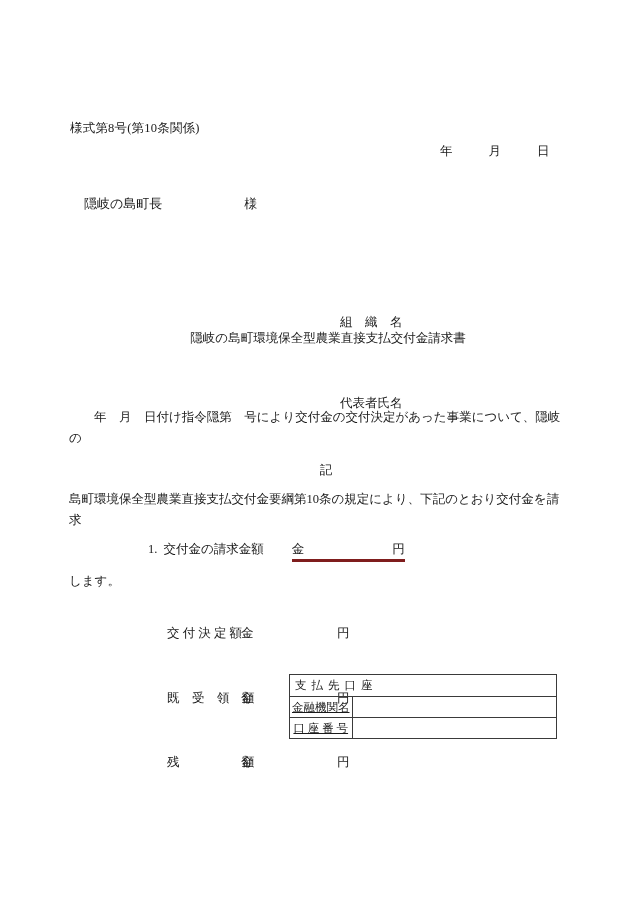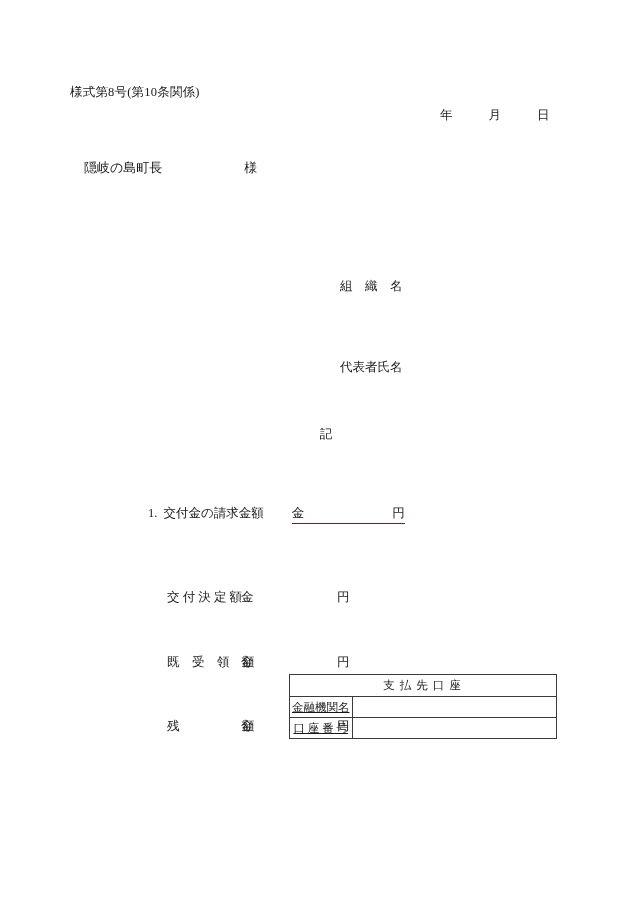--- a/index.html
+++ b/index.html
@@ -14,21 +14,21 @@
   }
   .page {
     position: relative;
     width: 630px;
     height: 915px;
     background: #ffffff;
     overflow: hidden;
   }
 
   
-  .abs { position: absolute; white-space: pre; }
+  .abs { position: absolute; white-space: pre; margin-top: 36px; }
   .jp  { font-family: "Liberation Serif", "DejaVu Serif", serif; }
 
   
   .form-no {
     left: 70px;
     top: 84px;
     font-size: 12.5px;
     letter-spacing: 0.2px;
   }
 
@@ -94,21 +94,21 @@
   .item1 {
     left: 148px;
     top: 505px;
     font-size: 12.5px;
   }
   .item1 .num { display: inline-block; }
   .item1 .label { margin-left: 6px; }
   .item1 .amount-field {
     display: inline-block;
     margin-left: 28px;
-    border-bottom: 1px solid #7f1d1d;
+    border-bottom: 3px solid #7f1d1d;
     padding-bottom: 1px;
   }
   .item1 .amount-field .yen-gap { display: inline-block; width: 88px; }
 
   
   .breakdown {
     left: 167px;
     top: 544px;
     font-size: 12.5px;
     line-height: 21.5px;
@@ -132,21 +132,20 @@
     border-collapse: collapse;
     font-size: 11.5px;
   }
   .acct-table td {
     border: 1px solid #3a3a3a;
     height: 18px;
     padding: 1px 2px;
     vertical-align: middle;
   }
   .acct-table td.head {
-    text-align: center;
     letter-spacing: 5px;
     padding-left: 5px;
     height: 19px;
   }
   .acct-table td.lbl {
     width: 51px;
     text-align: center;
     white-space: nowrap;
     font-size: 11.5px;
     text-decoration: underline;
@@ -162,21 +161,27 @@
 
   <div class="abs jp date-line"><span>年</span><span class="gap"></span><span>月</span><span class="gap"></span><span>日</span></div>
 
   <div class="abs jp addressee"><span>隠岐の島町長</span><span class="to-gap"></span><span>様</span></div>
 
   <div class="abs jp applicant">
     <div>組　織　名</div>
     <div>代表者氏名</div>
   </div>
 
-
+  <div class="abs jp doc-title">隠岐の島町環境保全型農業直接支払交付金請求書</div>
+
+  <div class="abs jp body-para">
+    <p><span class="indent"></span><span>年　月　日付け指令隠第　号により交付金の交付決定があった事業について、隠岐の</span></p>
+    <p>島町環境保全型農業直接支払交付金要綱第10条の規定により、下記のとおり交付金を請求</p>
+    <p>します。</p>
+  </div>
 
   <div class="abs jp ki">記</div>
 
   <div class="abs jp item1"><span class="num">1.</span><span class="label">交付金の請求金額</span><span class="amount-field"><span>金</span><span class="yen-gap"></span><span>円</span></span></div>
 
   <div class="abs jp breakdown">
     <span class="brow"><span class="bname sp">交 付 決 定 額</span><span class="bkin"><span>金</span></span><span>円</span></span>
     <span class="brow"><span class="bname sp">既　受　領　額</span><span class="bkin"><span>金</span></span><span>円</span></span>
     <span class="brow"><span class="bname sp">残　　　　　額</span><span class="bkin"><span>金</span></span><span>円</span></span>
   </div>

